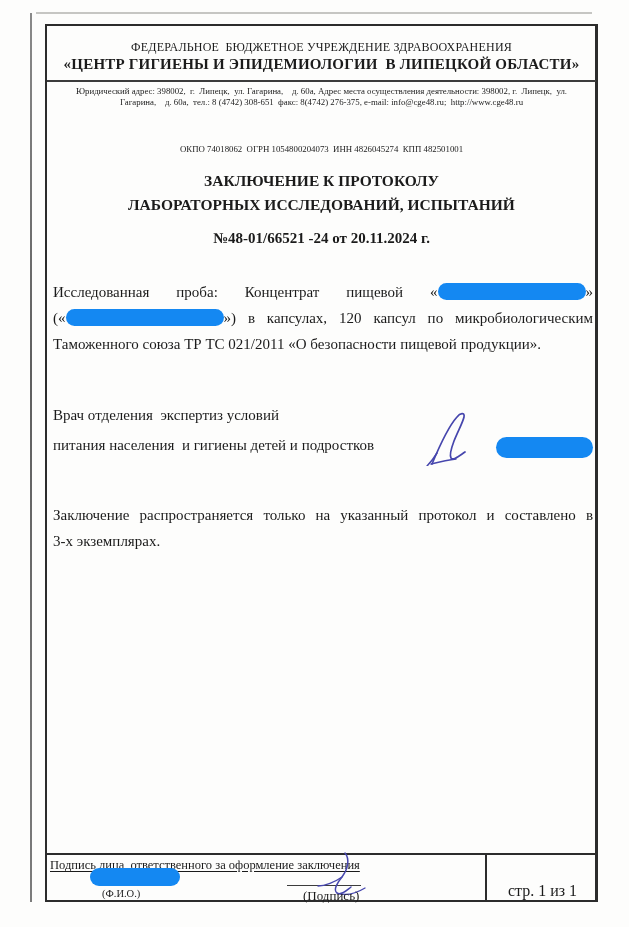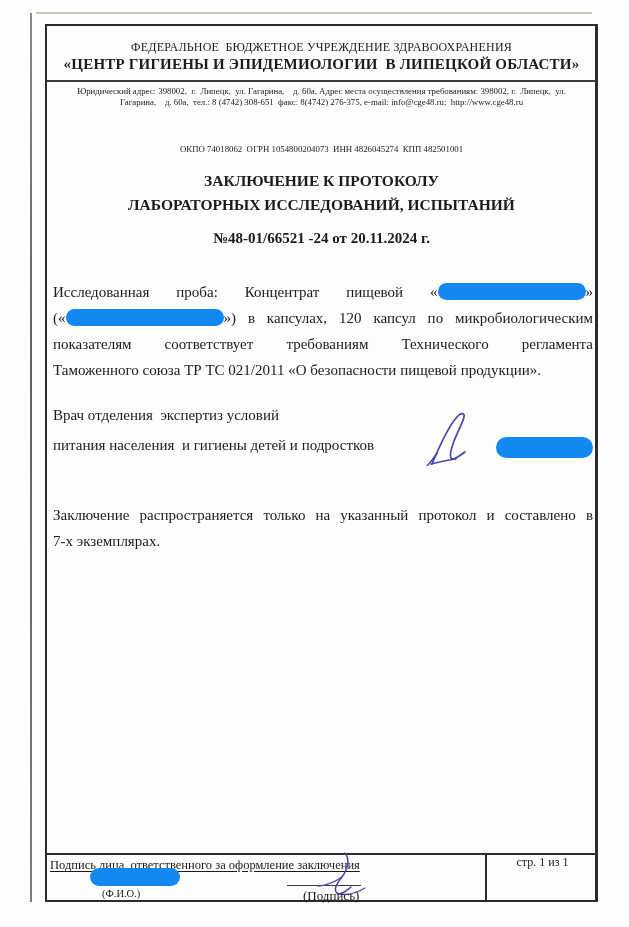--- a/index.html
+++ b/index.html
@@ -70,21 +70,21 @@
   }
 
   
   .footer {
     position: absolute; left: 47px; top: 853px; width: 549px; height: 47px;
     border-top: 2px solid #2c2c2c; font-size: 12.5px;
   }
   .footer-left { position: absolute; left: 0; top: 0; width: 440px; height: 100%; border-right: 2px solid #2c2c2c; }
   .footer-right {
     position: absolute; left: 442px; top: 0; width: 107px; height: 100%;
-    display: flex; align-items: flex-start; justify-content: center; font-size: 12px;
+    display: flex; align-items: flex-end; justify-content: center; font-size: 16px;
   }
   .footer-label { position: absolute; left: 3px; top: 3px; text-decoration: underline; text-underline-offset: 2px; }
   .pill-4 { position: absolute; left: 43px; top: 13px; width: 90px; height: 18px; background: #1488f2; border-radius: 9px; }
   .fio-caption { position: absolute; left: 55px; top: 33px; font-size: 10.5px; }
   .sig-line { position: absolute; left: 240px; top: 30px; width: 74px; border-bottom: 1.2px solid #3c3c3c; }
   .sig-caption { position: absolute; left: 256px; top: 33px; font-size: 13px; }
   .footer-sig { position: absolute; left: 268px; top: -6px; width: 52px; height: 50px; }
 
   svg.ink path { fill: none; stroke: #4646ad; stroke-linecap: round; }
 </style>
@@ -93,47 +93,46 @@
 
 <div class="page">
 
   <div class="scan-edge-left"></div>
   <div class="scan-streak-top"></div>
   <div class="page-frame"></div>
 
   <div class="abs center pre org-line2">«ЦЕНТР ГИГИЕНЫ И ЭПИДЕМИОЛОГИИ  В ЛИПЕЦКОЙ ОБЛАСТИ»</div>
   <div class="abs center pre org-line1">ФЕДЕРАЛЬНОЕ  БЮДЖЕТНОЕ УЧРЕЖДЕНИЕ ЗДРАВООХРАНЕНИЯ</div>
   <div class="abs header-sep"></div>
-  <div class="abs center pre addr addr1">Юридический адрес: 398002,  г.  Липецк,  ул. Гагарина,    д. 60а, Адрес места осуществления требованиям: 398002, г.  Липецк,  ул.</div>
+  <div class="abs center pre addr addr1">Юридический адрес: 398002,  г.  Липецк,  ул. Гагарина,    д. 60а, Адрес места осуществления деятельности: 398002, г.  Липецк,  ул.</div>
   <div class="abs center pre addr addr2">Гагарина,    д. 60а,  тел.: 8 (4742) 308-651  факс: 8(4742) 276-375, e-mail: info@cge48.ru;  http://www.cge48.ru</div>
   <div class="abs center pre addr addr3">ОКПО 74018062  ОГРН 1054800204073  ИНН 4826045274  КПП 482501001</div>
 
   <div class="abs center title-line title1">ЗАКЛЮЧЕНИЕ К ПРОТОКОЛУ</div>
   <div class="abs center title-line title2">ЛАБОРАТОРНЫХ ИССЛЕДОВАНИЙ, ИСПЫТАНИЙ</div>
   <div class="abs center title-line title3">№48-01/66521 -24 от 20.11.2024 г.</div>
 
   <div class="abs para p1">
     <div class="jline"><span>Исследованная проба: Концентрат пищевой «</span><span class="pill pill-1"></span><span>»</span></div>
     <div class="jline"><span>(«</span><span class="pill pill-2"></span><span>») в капсулах, 120 капсул по микробиологическим</span></div>
-    <div class="jline">показателям соответствует требованиям Технического регламента</div>
     <div class="lline">Таможенного союза ТР ТС 021/2011 «О безопасности пищевой продукции».</div>
   </div>
 
   <div class="abs pre doctor-line doc1">Врач отделения  экспертиз условий</div>
   <div class="abs pre doctor-line doc2">питания населения  и гигиены детей и подростков</div>
   <svg class="abs ink doctor-sig" viewBox="0 0 55 58" xmlns="http://www.w3.org/2000/svg">
     <path stroke-width="1.7" d="M9 56 C14 44 24 20 34 9 C37 5 42 4 41 9 C40 14 35 23 31 33 C28 41 26 47 28 50 C30 53 36 48 42 44"></path>
     <path stroke-width="1.5" d="M4 58 C8 54 11 50 14 45"></path>
     <path stroke-width="1.3" d="M8 56 C16 54 24 52 33 51"></path>
   </svg>
   <div class="pill-3"></div>
 
   <div class="abs para p3">
     <div class="jline">Заключение распространяется только на указанный протокол и составлено в</div>
-    <div class="lline">7-х экземплярах.</div>
+    <div class="lline">3-х экземплярах.</div>
   </div>
 
   <div class="footer">
     <div class="footer-left">
       <div class="footer-label">Подпись лица, ответственного за оформление заключения</div>
       <div class="pill-4"></div>
       <div class="fio-caption">(Ф.И.О.)</div>
       <div class="sig-line"></div>
       <svg class="footer-sig ink" viewBox="0 0 52 50" xmlns="http://www.w3.org/2000/svg">
         <path stroke-width="1.5" d="M30 4 C35 10 33 20 27 28 C22 34 18 41 22 44 C26 47 32 41 36 38"></path>

